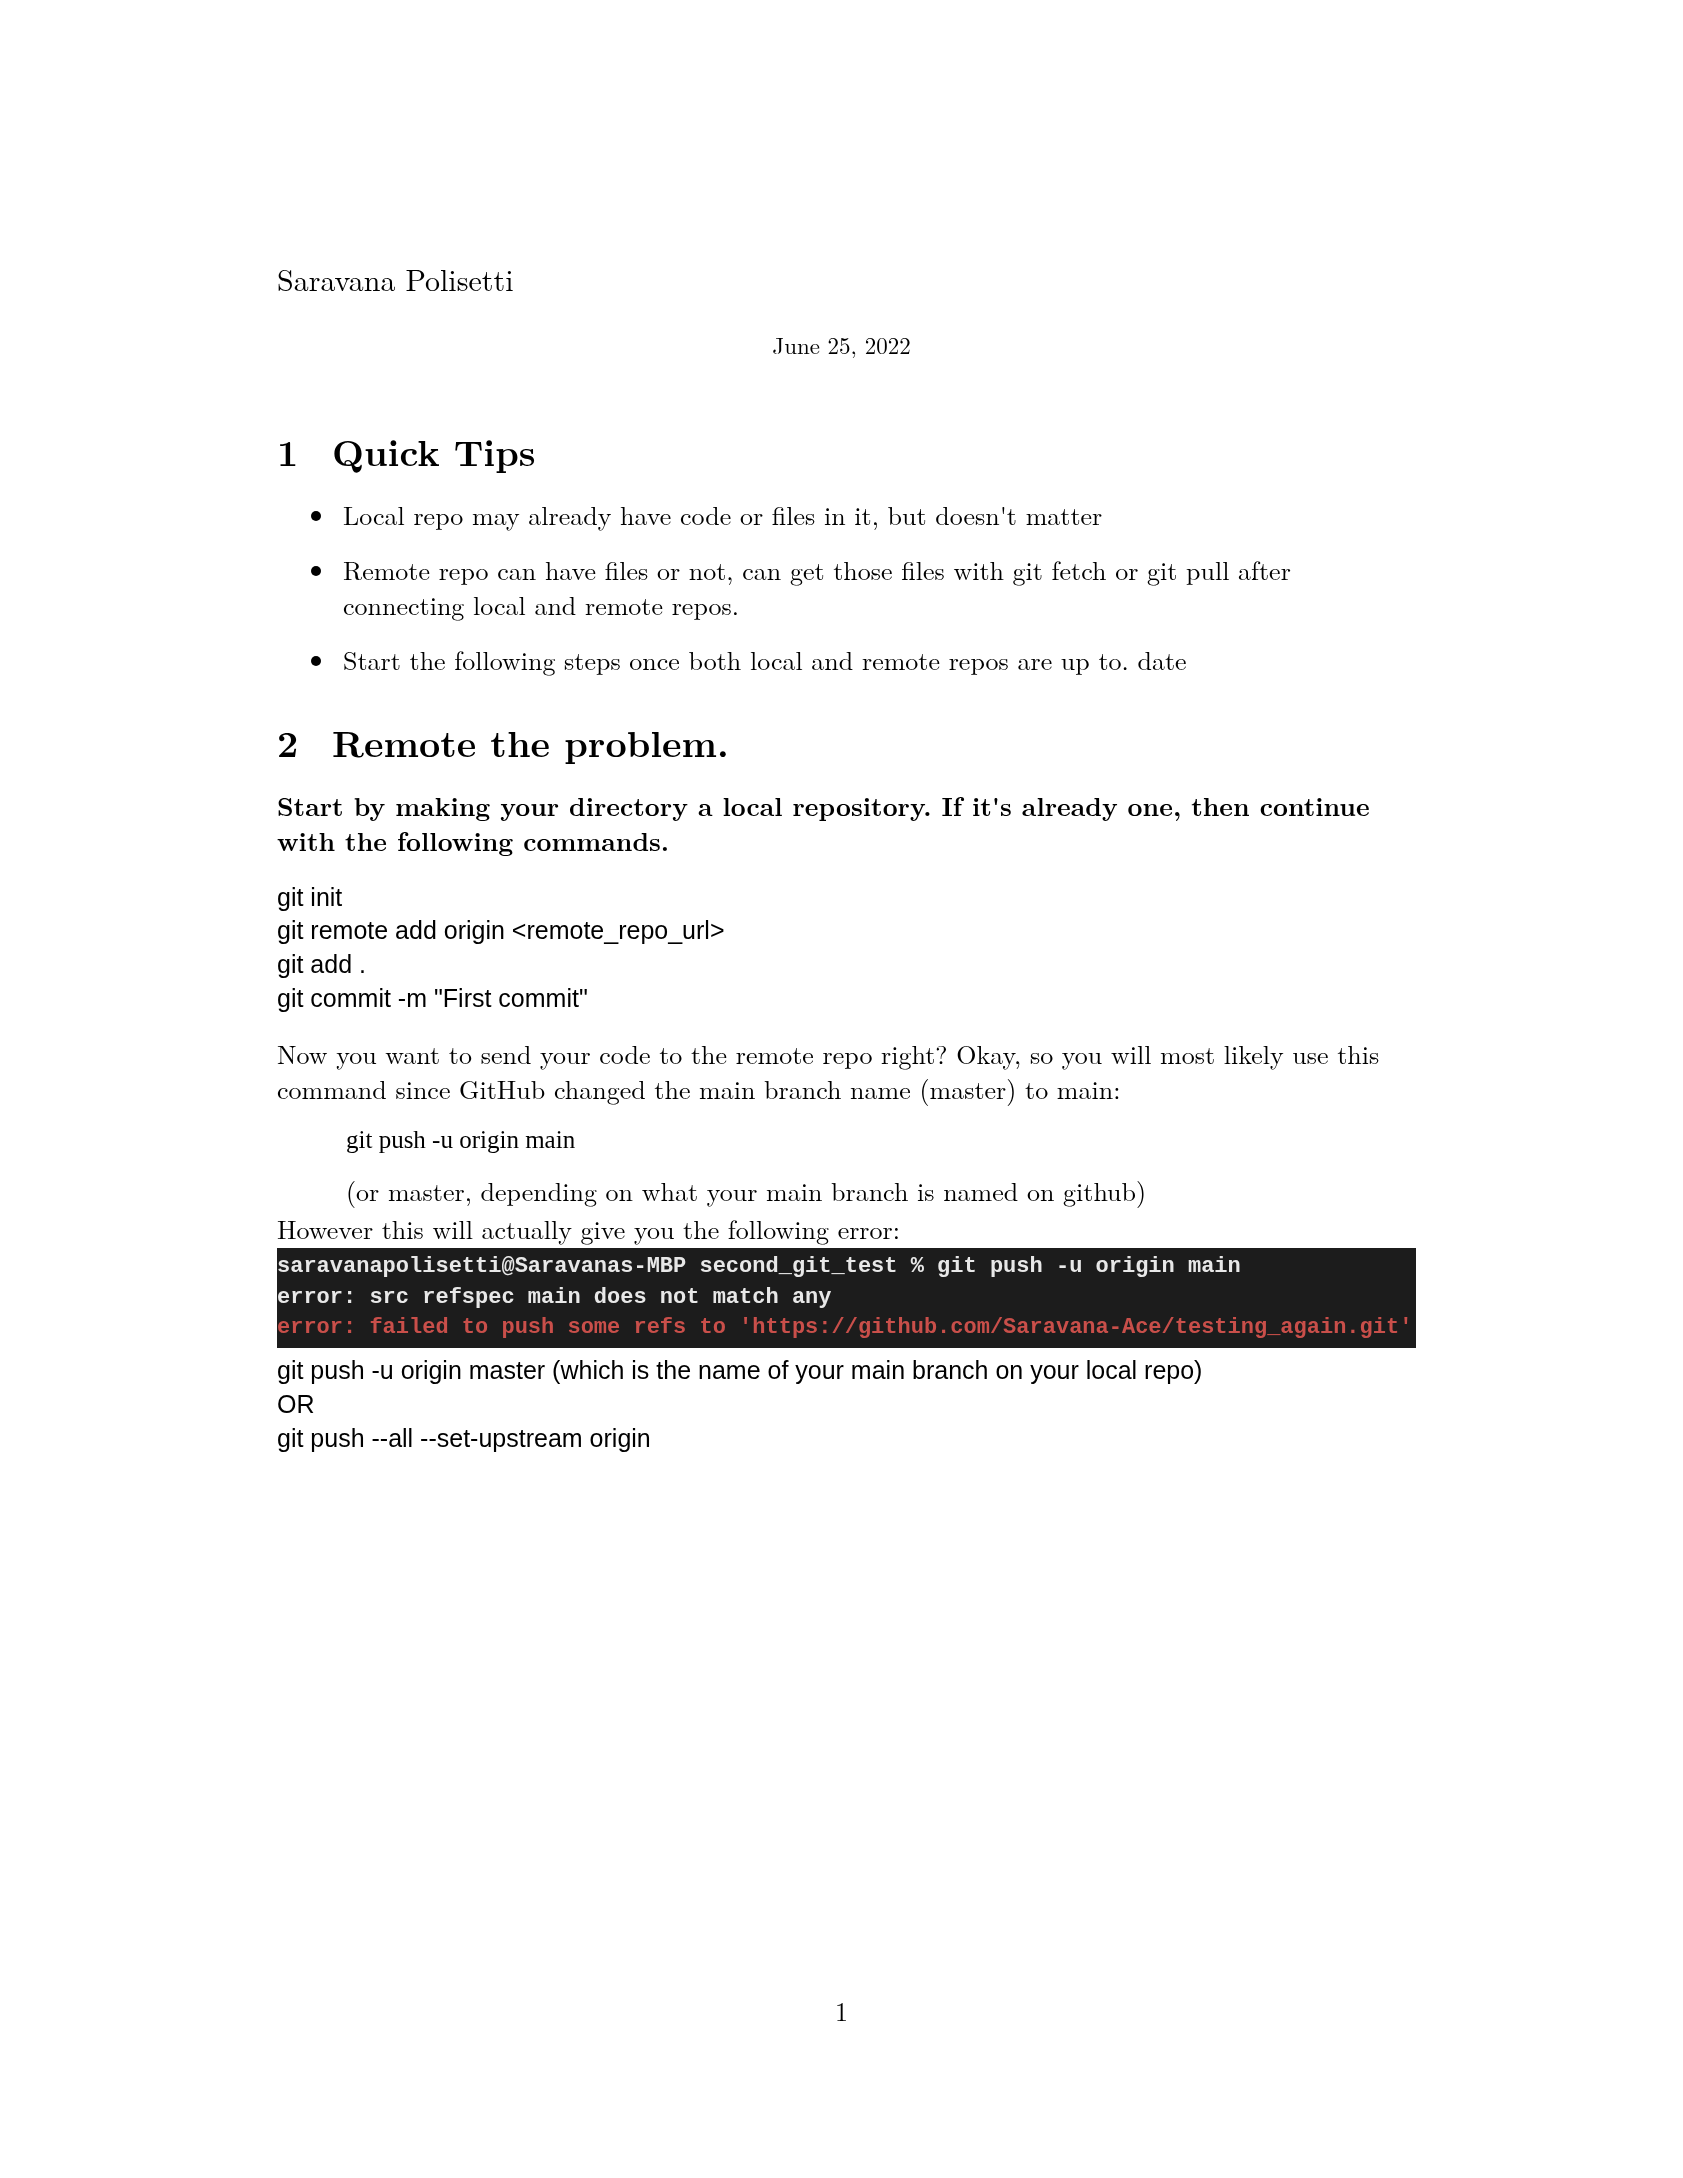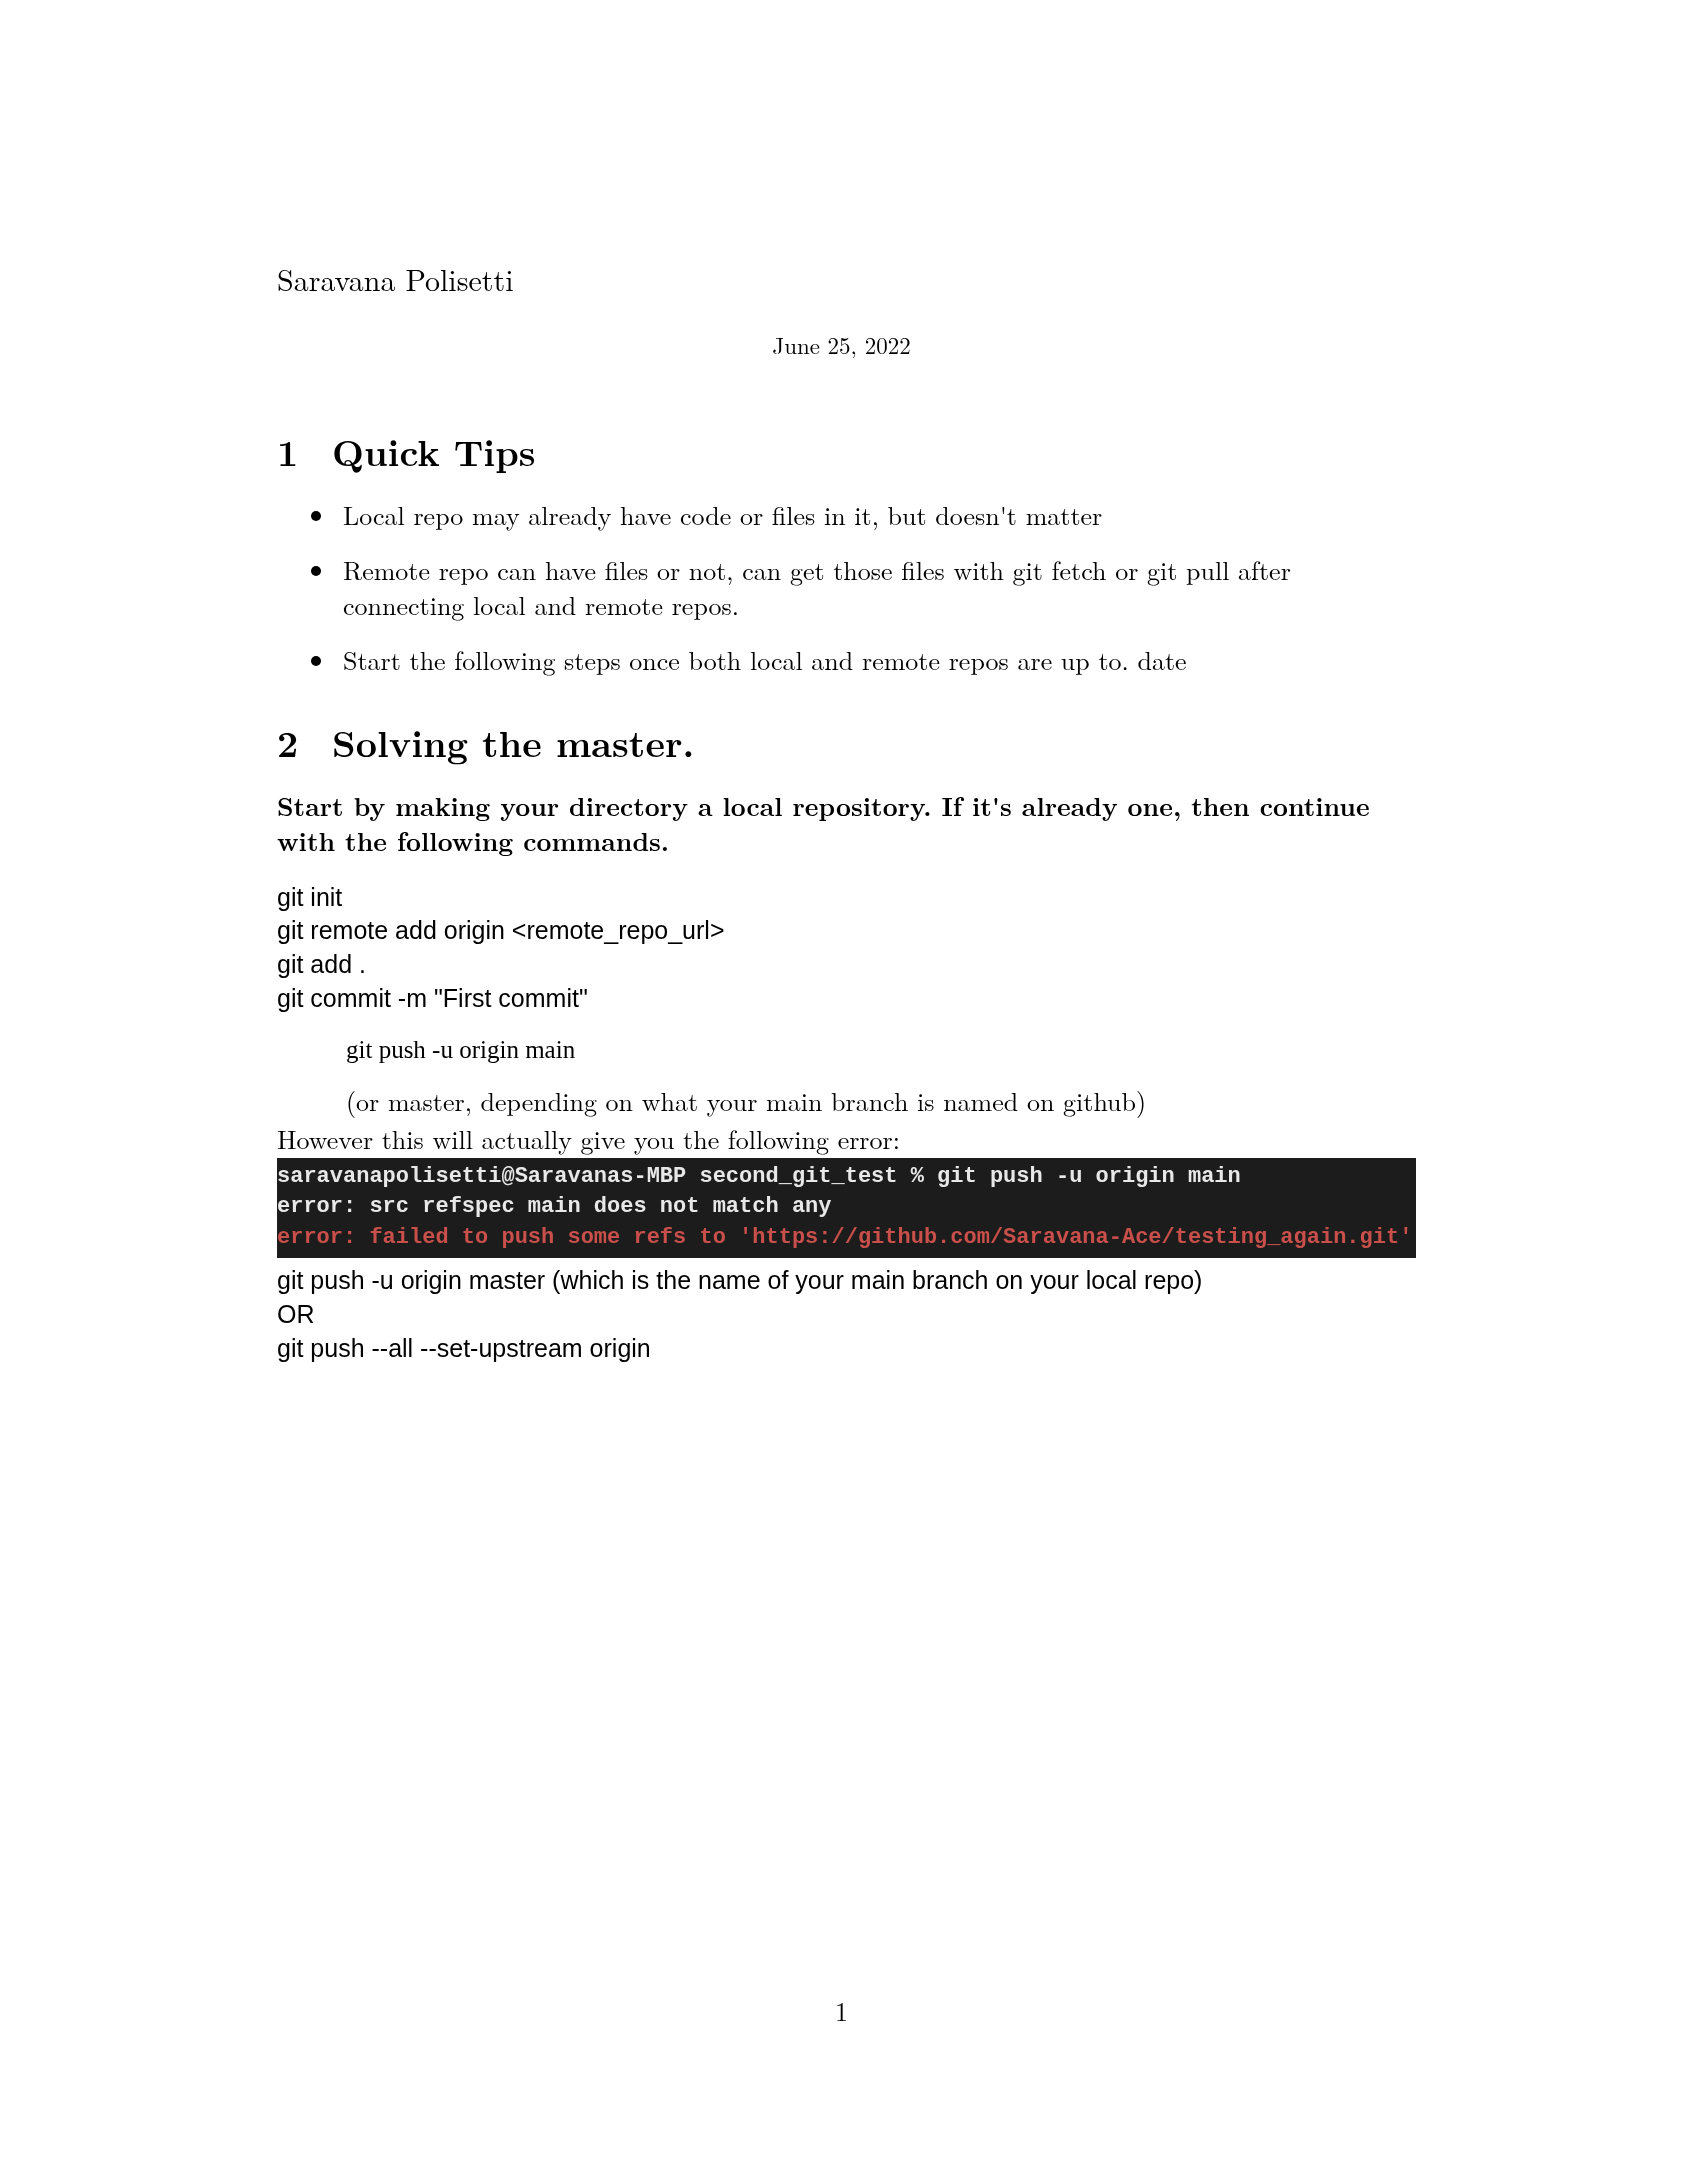--- a/index.html
+++ b/index.html
@@ -120,30 +120,31 @@
     <span class="section-number">1</span><span>Quick Tips</span>
   </div>
 
   <ul class="tips">
     <li>Local repo may already have code or files in it, but doesn't matter</li>
     <li>Remote repo can have files or not, can get those files with git fetch or git pull after connecting local and remote repos.</li>
     <li>Start the following steps once both local and remote repos are up to. date</li>
   </ul>
 
   <div class="section-heading">
-    <span class="section-number">2</span><span>Solving the master.</span>
+    <span class="section-number">2</span><span>Remote the problem.</span>
   </div>
 
   <div class="bold-intro">Start by making your directory a local repository. If it's already one, then continue with the following commands.</div>
 
   <div class="code-block">git init
 git remote add origin &lt;remote_repo_url&gt;
 git add .
 git commit -m "First commit"</div>
 
+  <div class="body-text">Now you want to send your code to the remote repo right? Okay, so you will most likely use this command since GitHub changed the main branch name (master) to main:</div>
 
   <div class="indented-code">git push -u origin main</div>
 
   <div class="indented-note">(or master, depending on what your main branch is named on github)</div>
   <div class="body-text" style="margin-bottom:2px">However this will actually give you the following error:</div>
 
   <div class="terminal"><span class="term-white">saravanapolisetti@Saravanas-MBP second_git_test % git push -u origin main</span>
 <span class="term-white">error: src refspec main does not match any</span>
 <span class="term-red">error: failed to push some refs to 'https://github.com/Saravana-Ace/testing_again.git'</span></div>
 

